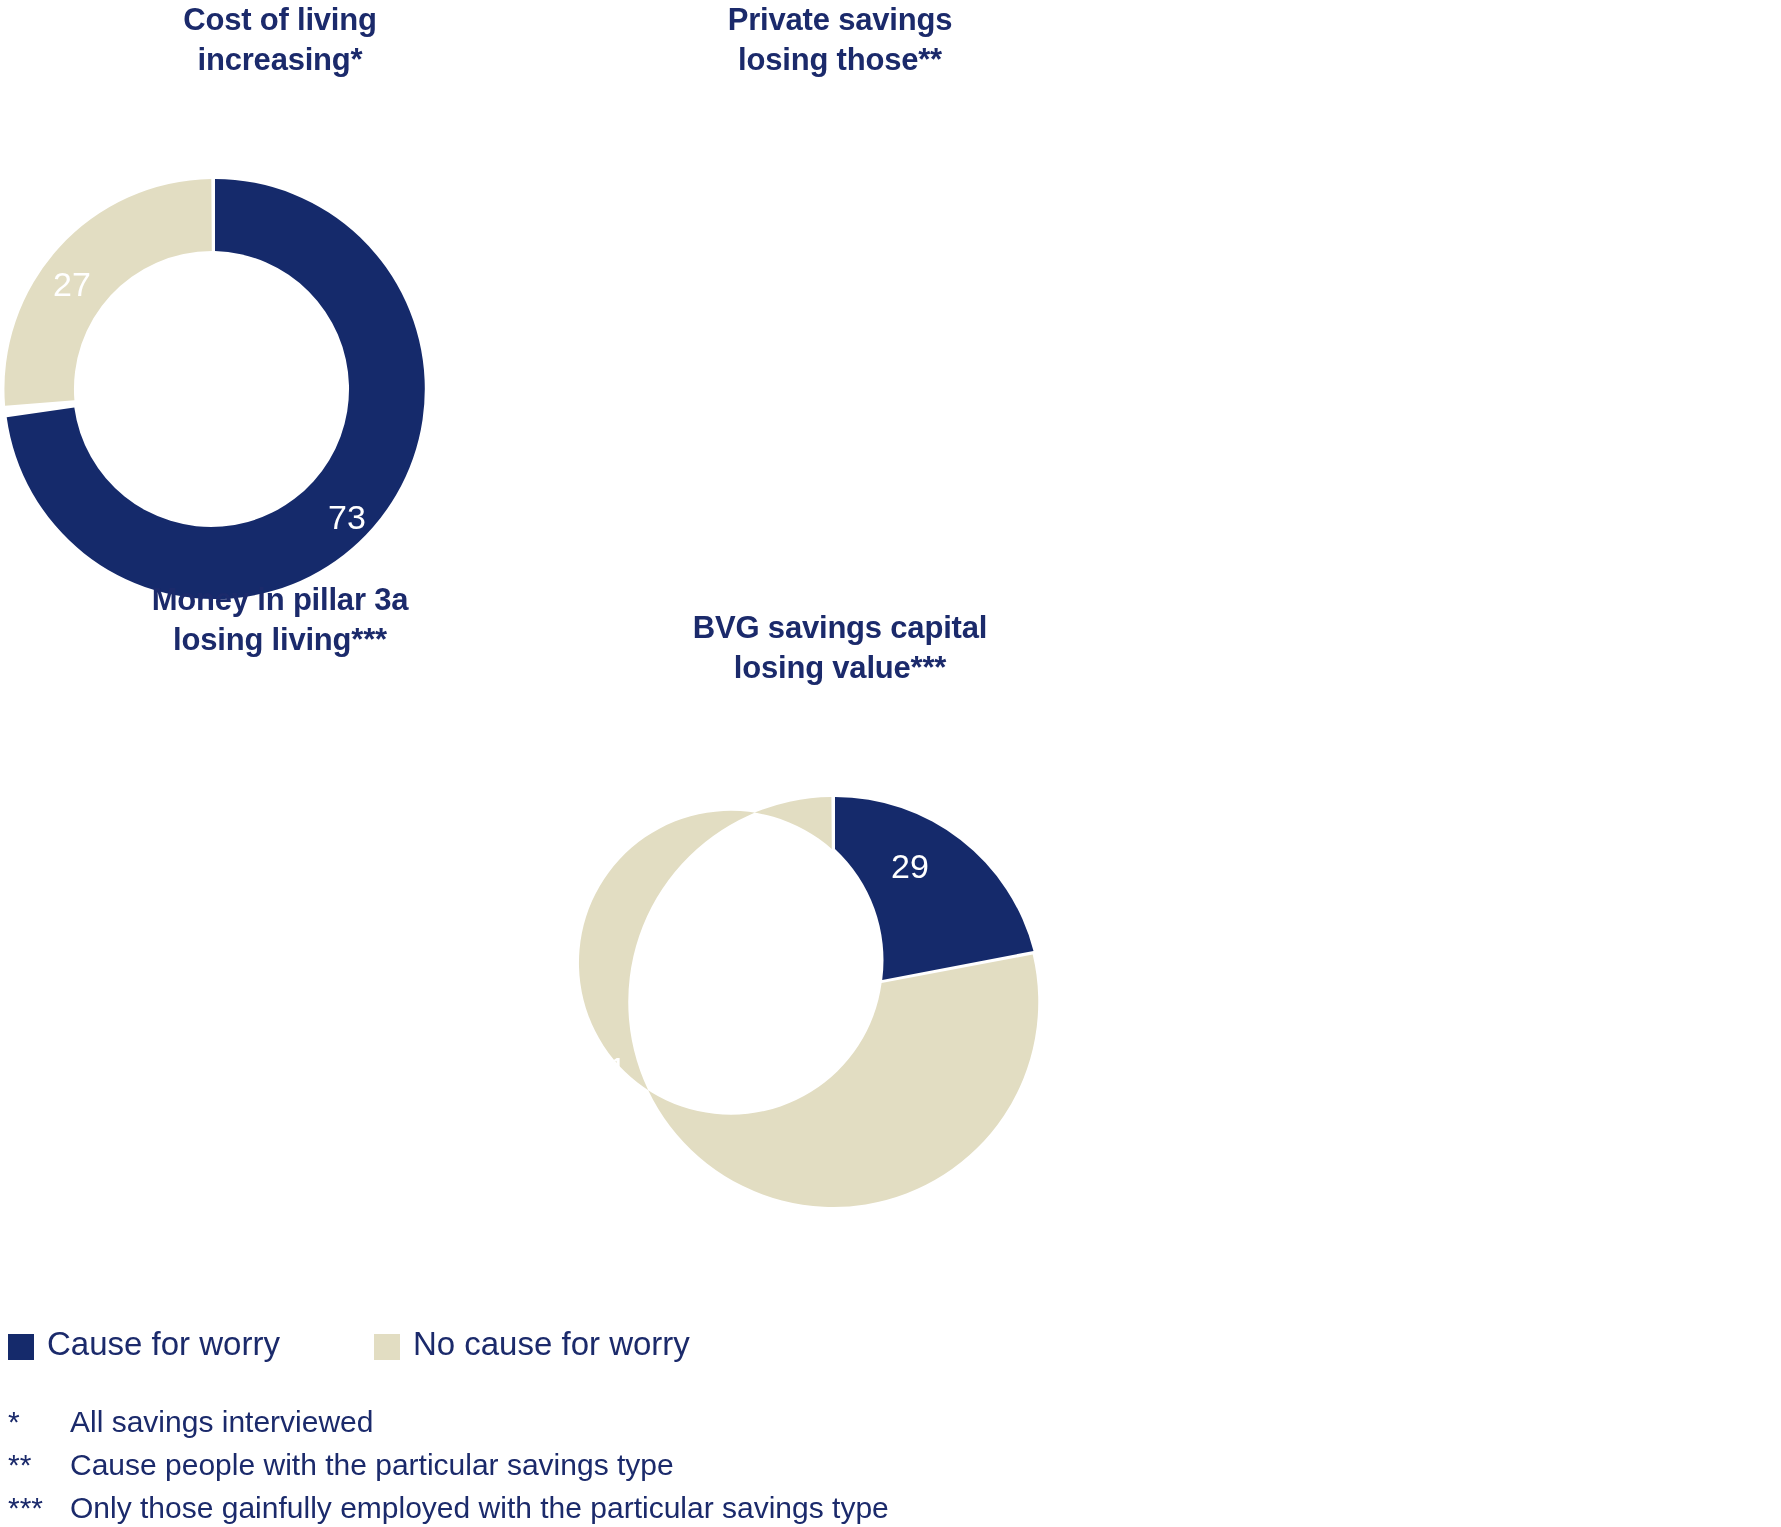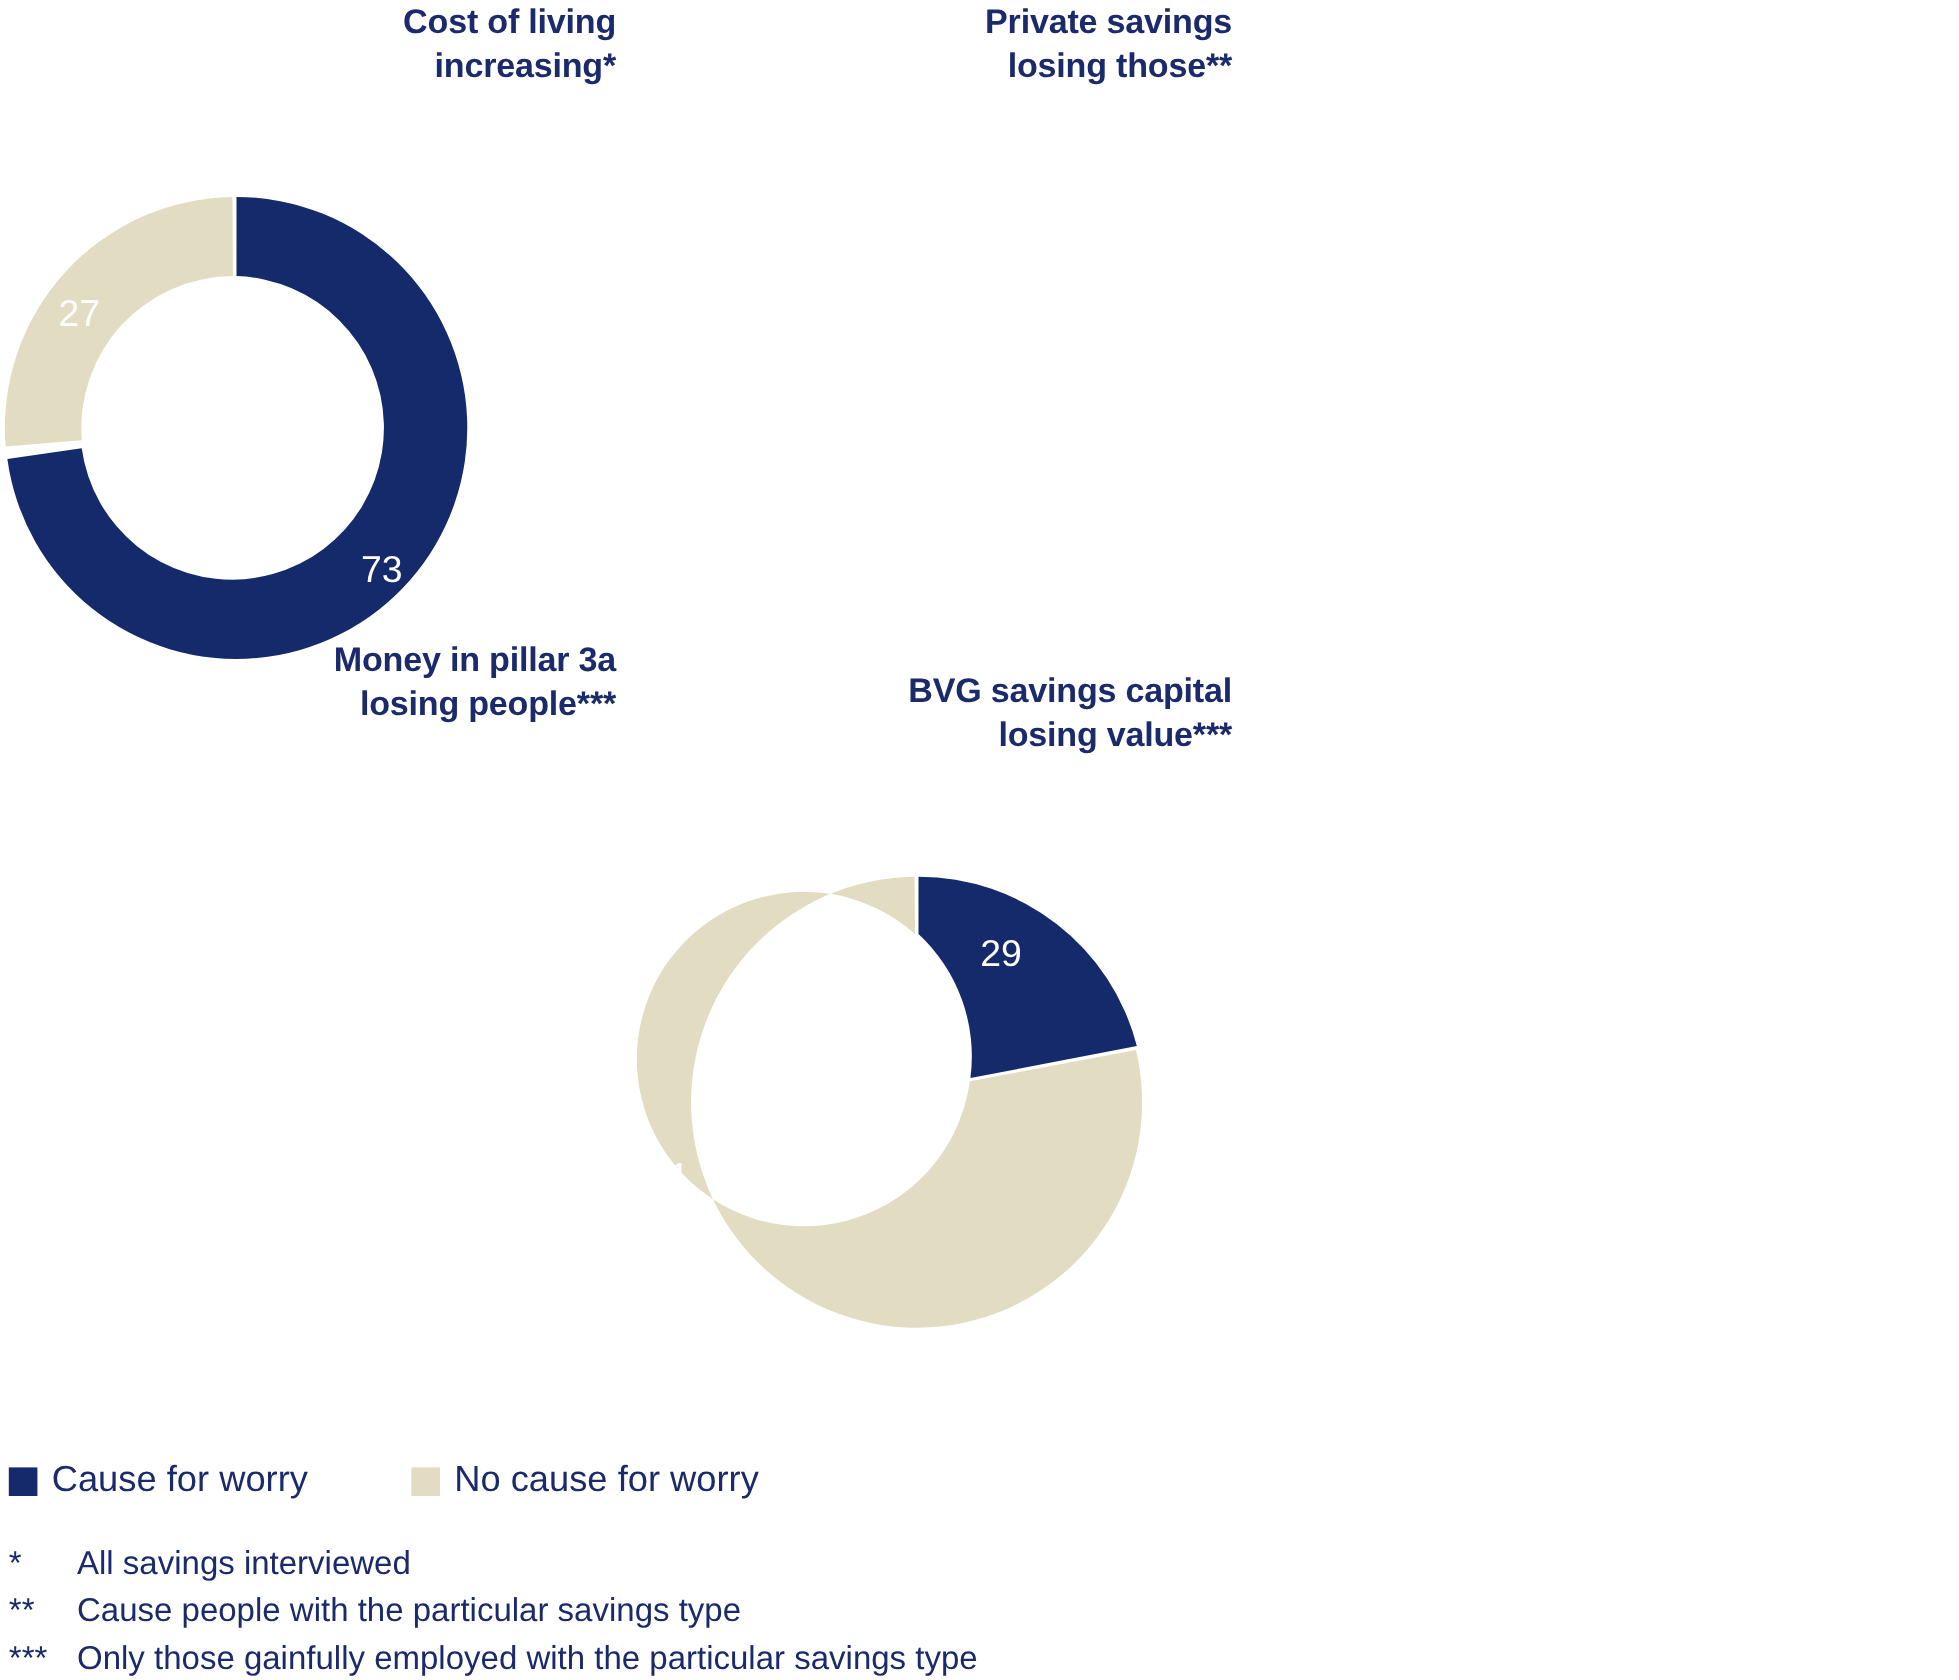--- a/index.html
+++ b/index.html
@@ -27,21 +27,21 @@
   .panel {
     position: absolute;
     width: 560px;
   }
   .panel-1 { left: 0px;   top: 0px; }
   .panel-2 { left: 560px; top: 0px; }
   .panel-3 { left: 0px;   top: 580px; }
   .panel-4 { left: 560px; top: 608px; }
 
   .panel-title {
-    text-align: right;
+    text-align: center;
     font-size: 31px;
     font-weight: bold;
     line-height: 1.28;
     color: #1b2a6b;
     letter-spacing: -0.2px;
     white-space: pre-line;
   }
 
   .donut-wrap {
     position: relative;
@@ -141,21 +141,21 @@
     </div>
   </div>
 
   <div class="panel panel-2">
     <div class="panel-title">Private savings
 losing those**</div>
   </div>
 
   <div class="panel panel-3">
     <div class="panel-title">Money in pillar 3a
-losing people***</div>
+losing living***</div>
   </div>
 
   <div class="panel panel-4">
     <div class="panel-title">BVG savings capital
 losing value***</div>
     <div class="donut-wrap">
       <svg width="560" height="470" viewBox="0 0 560 470" aria-hidden="true">
 
         <g>
 

